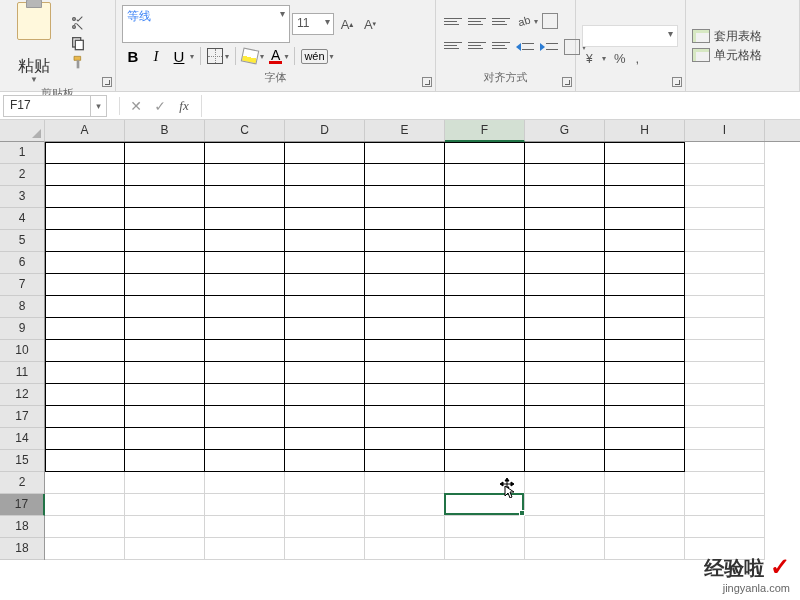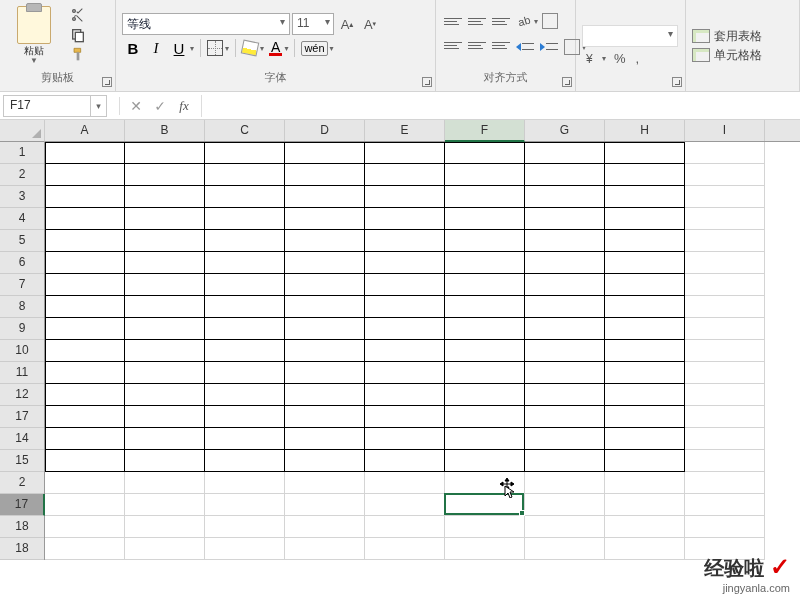--- a/index.html
+++ b/index.html
@@ -11,31 +11,31 @@
   .ribbon-group-label { font-size: 11px; color: #666; text-align: center; padding: 2px 0 4px; }
   .ribbon-group-content { flex: 1; display: flex; align-items: center; }
   .dialog-launcher { position: absolute; right: 3px; bottom: 4px; width: 10px; height: 10px; border: 1px solid #888; cursor: pointer; }
   .dialog-launcher::after { content:""; position:absolute; right:1px; bottom:1px; width:4px; height:4px; border-right:1px solid #666; border-bottom:1px solid #666; }
 
   
   .clipboard { width: 116px; }
   .paste-big { display: flex; flex-direction: column; align-items: center; width: 56px; cursor: pointer; }
   .paste-icon { width: 34px; height: 38px; background: #fff8dc; border: 1px solid #c9a96e; border-radius: 2px; position: relative; }
   .paste-icon::before { content:""; position:absolute; top:-4px; left:50%; transform:translateX(-50%); width:14px; height:7px; background:#b7b7b7; border-radius:2px 2px 0 0; border:1px solid #999; }
-  .paste-label { font-size: 10px; margin-top: 0; color: #333; }
+  .paste-label { font-size: 16px; margin-top: 16px; color: #333; }
   .paste-dd { font-size: 8px; color: #666; margin-top:-2px; }
   .clip-small { display:flex; flex-direction:column; gap:4px; margin-left:6px; }
   .clip-small-icon { width:20px; height:16px; cursor:pointer; display:flex; align-items:center; justify-content:center; }
   .scissors svg, .copy-icon svg, .brush svg { width:16px; height:16px; }
 
   
   .font-group { width: 320px; }
   .font-rows { display:flex; flex-direction:column; gap:4px; width:100%; }
   .font-row1 { display:flex; gap:2px; align-items:center; }
-  .font-name { width:168px; height:22px; background:#fff; border:1px solid #ababab; font-size:12px; padding:2px 2px 2px 4px; color:#0f172a; position:relative; cursor:pointer; }
+  .font-name { width:168px; height:38px; background:#fff; border:1px solid #ababab; font-size:12px; padding:2px 2px 2px 4px; color:#3b82f6; position:relative; cursor:pointer; }
   .font-name::after { content:"▾"; position:absolute; right:4px; top:2px; color:#666; font-size:10px; }
   .font-size { width:42px; height:22px; background:#fff; border:1px solid #ababab; font-size:12px; padding:2px 14px 2px 4px; color:#555; position:relative; cursor:pointer; }
   .font-size::after { content:"▾"; position:absolute; right:3px; top:2px; color:#666; font-size:10px; }
   .grow-shrink { display:flex; gap:1px; }
   .btn-sm { width:22px; height:22px; display:flex; align-items:center; justify-content:center; cursor:pointer; font-size:13px; color:#555; }
   .font-row2 { display:flex; gap:1px; align-items:center; }
   .btn-split { display:flex; align-items:center; cursor:pointer; padding:0 2px; }
   .btn-split .dd { font-size:8px; color:#666; margin-left:2px; }
   .bold { font-weight:bold; font-size:15px; width:22px; text-align:center; }
   .italic { font-style:italic; font-size:15px; width:22px; text-align:center; font-family:serif; }

